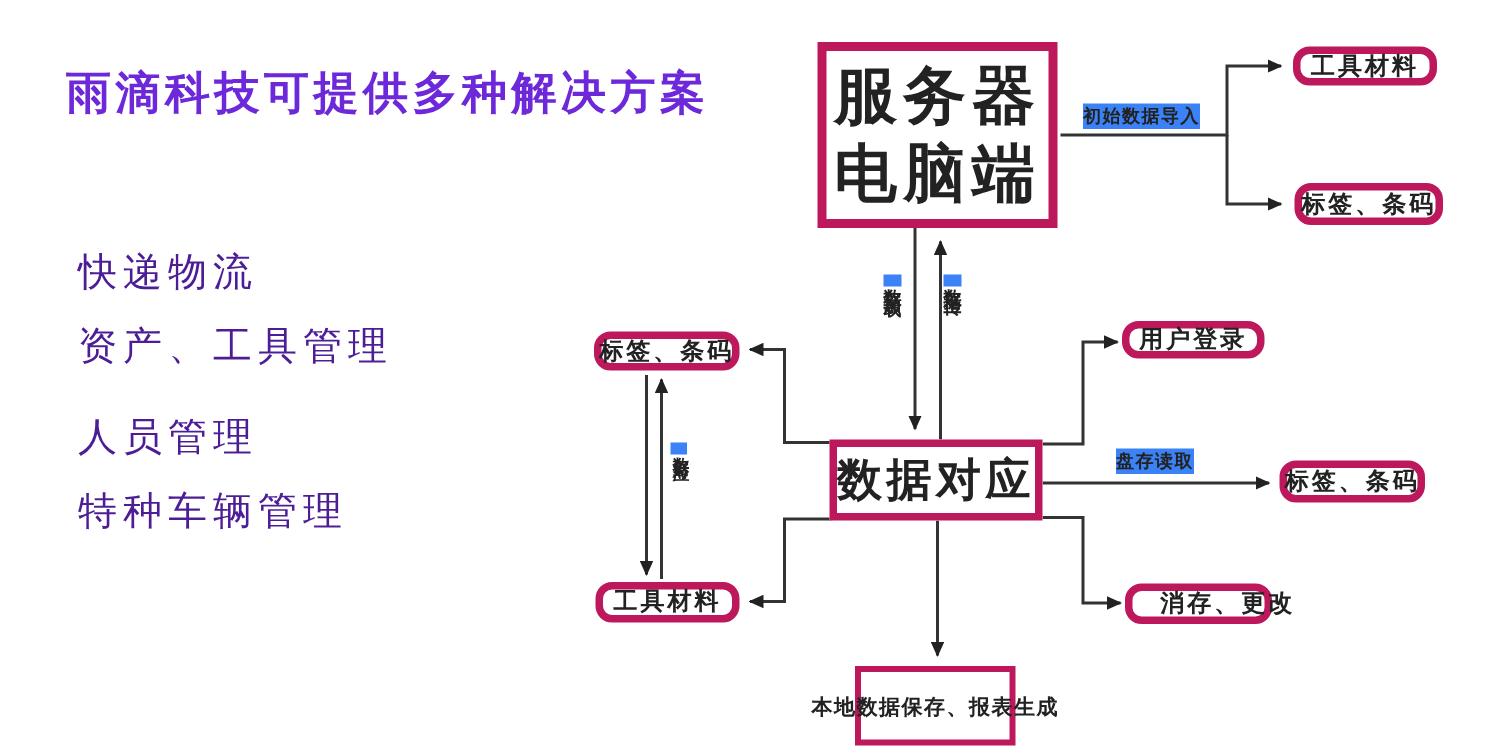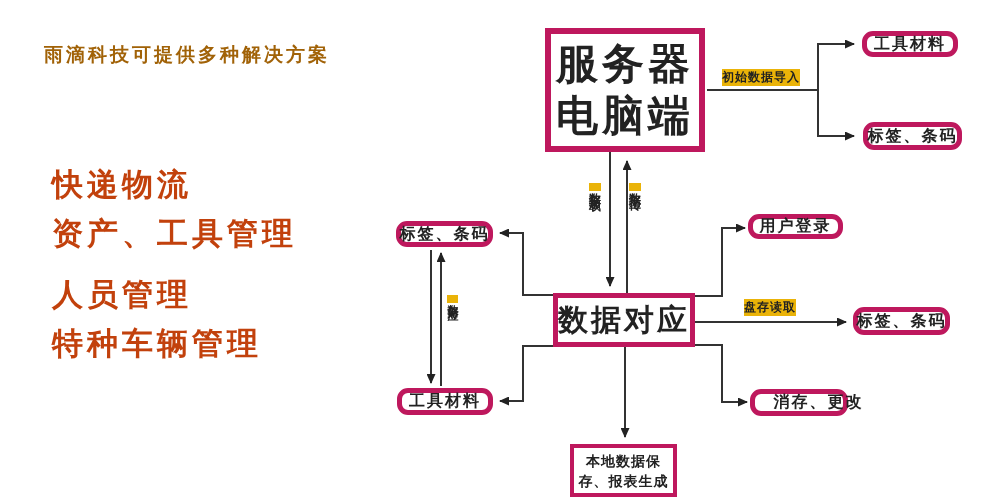--- a/index.html
+++ b/index.html
@@ -3,26 +3,26 @@
 <meta charset="utf-8">
 <style>
   html,body{margin:0;padding:0;background:#ffffff;}
   .canvas{
     position:relative;width:1000px;height:500px;background:#ffffff;overflow:hidden;
     font-family:"Liberation Sans","DejaVu Sans",sans-serif;
   }
   
   .headline{
     position:absolute;left:44px;top:42px;
-    font-size:19px;font-weight:bold;color:#a16207;
+    font-size:30px;font-weight:bold;color:#6d28d9;
     letter-spacing:3px;white-space:nowrap;
   }
   .sol-item{
     position:absolute;left:52px;
-    font-size:31px;font-weight:bold;color:#c2410c;
+    font-size:26px;font-weight:normal;color:#4c1d95;
     letter-spacing:4px;white-space:nowrap;
   }
   
   .node{
     position:absolute;box-sizing:border-box;background:#ffffff;
     border:5px solid #be185d;color:#222222;font-weight:bold;
     display:flex;align-items:center;justify-content:center;
     text-align:center;white-space:nowrap;z-index:2;
   }
   .node-server{
@@ -36,26 +36,26 @@
   .node-small{font-size:16px;letter-spacing:2px;border-radius:11px;}
   .node-tool-top    {left:862px;top:31px; width:96px;height:26px;}
   .node-barcode-top {left:863px;top:122px;width:99px;height:28px;}
   .node-user-login  {left:748px;top:214px;width:95px;height:25px;}
   .node-barcode-right{left:853px;top:307px;width:97px;height:28px;}
   .node-revise      {left:750px;top:389px;width:98px;height:27px;padding-left:39px;}
   .node-barcode-left{left:396px;top:221px;width:97px;height:26px;}
   .node-tool-left   {left:397px;top:388px;width:96px;height:27px;}
   .node-local-save{
     left:570px;top:444px;width:107px;height:53px;border-width:4px;
-    font-size:14px;line-height:20px;letter-spacing:1px;flex-direction:column;
+    font-size:14px;line-height:20px;letter-spacing:1px;flex-direction:row;
   }
   
   .elabel{
     position:absolute;color:#222222;font-weight:bold;font-size:12px;
-    letter-spacing:1px;white-space:nowrap;z-index:3;background:#eab308;
+    letter-spacing:1px;white-space:nowrap;z-index:3;background:#3b82f6;
   }
   .vlabel{
     writing-mode:vertical-rl;text-orientation:upright;
     letter-spacing:2px;line-height:1;
   }
   .lbl-initial  {left:722px;top:69px;}
   .lbl-load     {left:589px;top:183px;}
   .lbl-upload   {left:629px;top:183px;}
   .lbl-inventory{left:744px;top:299px;}
   .lbl-mapping  {left:447px;top:295px;font-size:11px;}

